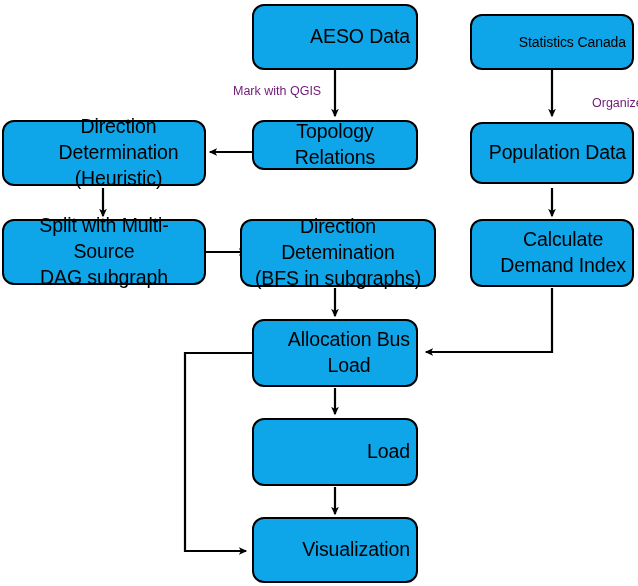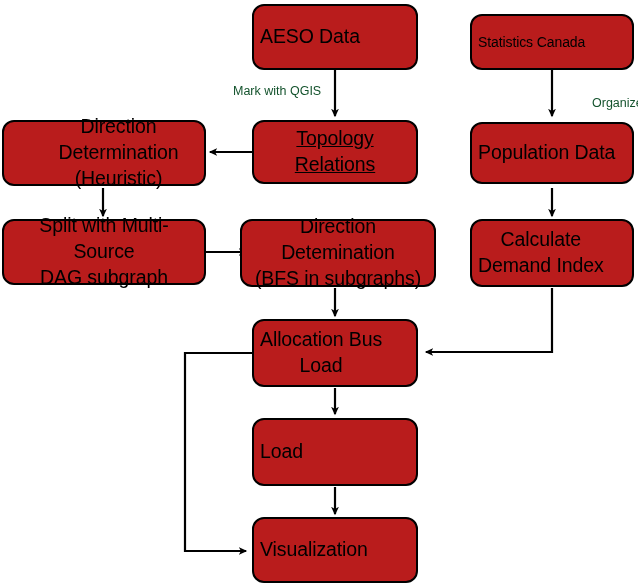--- a/index.html
+++ b/index.html
@@ -23,37 +23,37 @@
     top: 0;
     width: 638px;
     height: 586px;
     pointer-events: none;
   }
   .node {
     position: absolute;
     box-sizing: border-box;
     border: 2.2px solid #000000;
     border-radius: 12px;
-    background: #b91c1c;
+    background: #0ea5e9;
     display: flex;
     align-items: center;
-    justify-content: flex-start;
+    justify-content: flex-end;
     text-align: center;
     color: #000000;
     font-size: 19.5px;
     line-height: 1.32;
     letter-spacing: -0.1px;
   }
   .node .lines {
     padding: 0 6px;
   }
   .edge-label {
     position: absolute;
     font-size: 12.5px;
-    color: #14532d;
+    color: #701a75;
     white-space: nowrap;
     line-height: 1;
   }
 </style>
 </head>
 <body>
 
 <div id="canvas">
 
   <svg class="edges" viewBox="0 0 638 586">
@@ -91,21 +91,21 @@
       <div>AESO Data</div>
     </div>
   </div>
 
   <div class="node" style="left:470px; top:14px; width:164px; height:56px; font-size:14px;">
     <div class="lines">
       <div>Statistics Canada</div>
     </div>
   </div>
 
-  <div class="node" style="left:252px; top:120px; width:166px; height:64px;text-decoration:underline;">
+  <div class="node" style="left:252px; top:120px; width:166px; height:50px;">
     <div class="lines">
       <div>Topology Relations</div>
     </div>
   </div>
 
   <div class="node" style="left:470px; top:122px; width:164px; height:62px;">
     <div class="lines">
       <div>Population Data</div>
     </div>
   </div>

